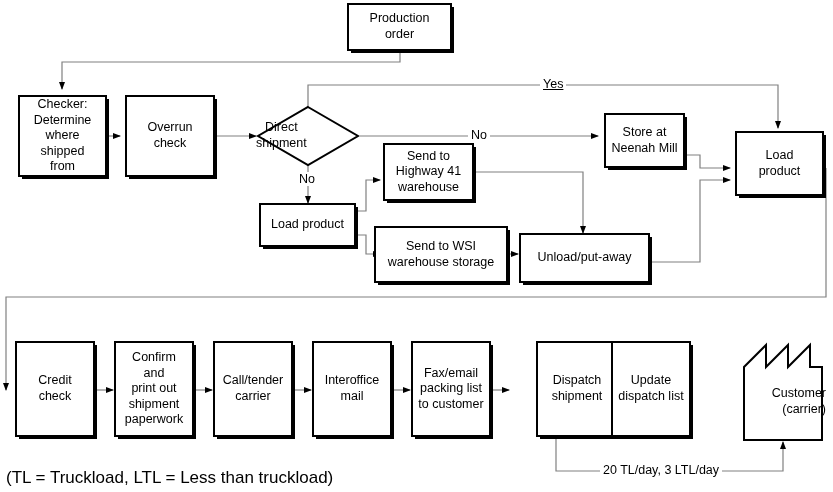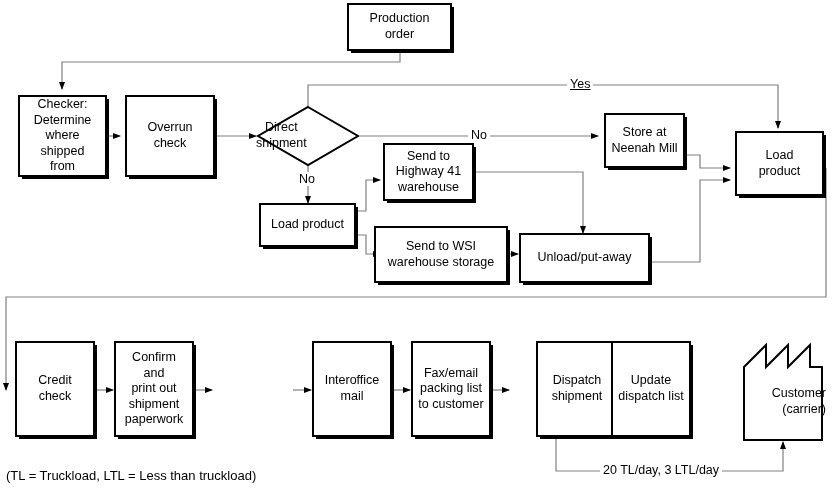--- a/index.html
+++ b/index.html
@@ -76,21 +76,21 @@
     position: absolute;
     font-size: 12.5px;
     color: #000000;
     background: #ffffff;
     padding: 0 3px;
     white-space: nowrap;
     z-index: 3;
   }
   .note {
     position: absolute;
-    font-size: 13px;
+    font-size: 17px;
     color: #000000;
     white-space: nowrap;
     z-index: 3;
   }
 </style>
 </head>
 <body>
 
 <div id="canvas">
 
@@ -218,20 +218,26 @@
 
   <div class="node" style="left:114px; top:341px; width:80px; height:96px;">
     <span>
       <span>Confirm and</span><br>
       <span>print out</span><br>
       <span>shipment</span><br>
       <span>paperwork</span>
     </span>
   </div>
 
+  <div class="node" style="left:213px; top:341px; width:80px; height:96px;">
+    <span>
+      <span>Call/tender</span><br>
+      <span>carrier</span>
+    </span>
+  </div>
 
   <div class="node" style="left:312px; top:341px; width:80px; height:96px;">
     <span>
       <span>Interoffice</span><br>
       <span>mail</span>
     </span>
   </div>
 
   <div class="node" style="left:411px; top:341px; width:80px; height:96px;">
     <span>
@@ -258,20 +264,20 @@
   <div class="factory" style="left:740px; top:337px; width:86px; height:105px;">
     <svg width="86" height="105" viewBox="0 0 86 105">
       <path d="M4,103 L4,30 L26,8 L26,30 L48,8 L48,30 L70,8 L70,30 L82,30 L82,103 Z" fill="#ffffff" stroke="#000000" stroke-width="2" stroke-linejoin="miter"></path>
     </svg>
     <div class="flabel">
       <span>Customer</span><br>
       <span>(carrier)</span>
     </div>
   </div>
 
-  <div class="edge-label" style="left:567px; top:77px;text-decoration:underline;">Yes</div>
+  <div class="edge-label" style="left:540px; top:77px;text-decoration:underline;">Yes</div>
   <div class="edge-label" style="left:468px; top:128px;">No</div>
   <div class="edge-label" style="left:296px; top:172px;">No</div>
   <div class="edge-label" style="left:600px; top:463px;">20 TL/day,  3 LTL/day</div>
 
   <div class="note" style="left:6px; top:468px;">(TL = Truckload, LTL = Less than truckload)</div>
 
 </div>
 
 </body></html>

